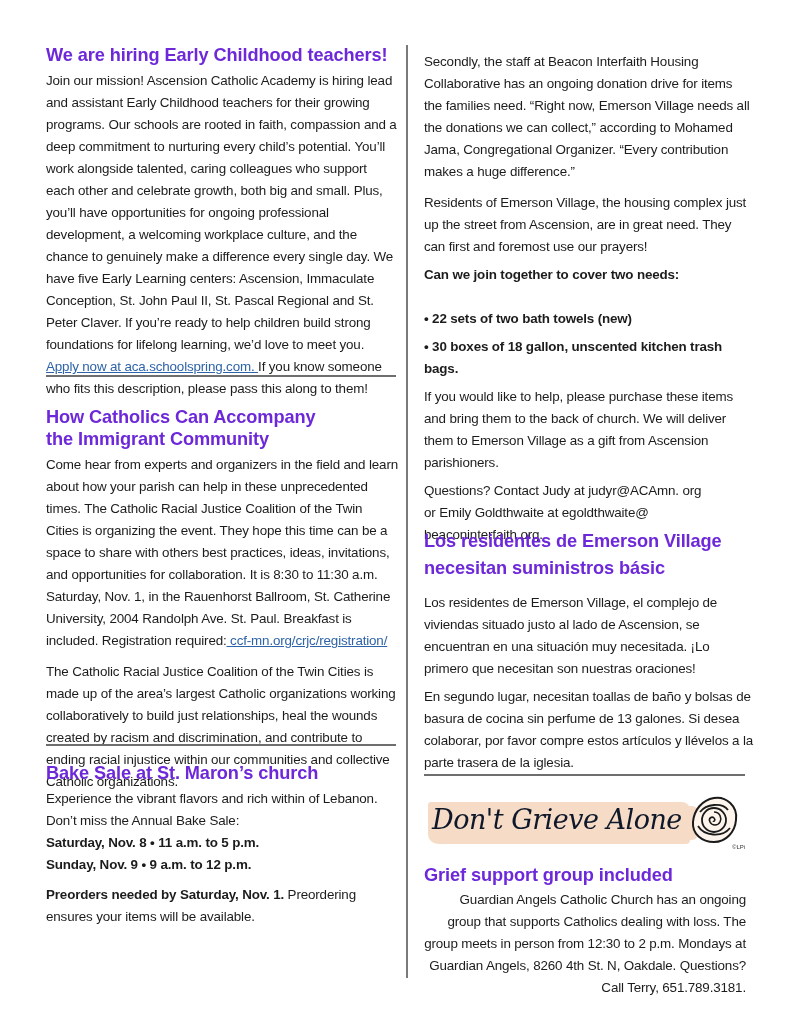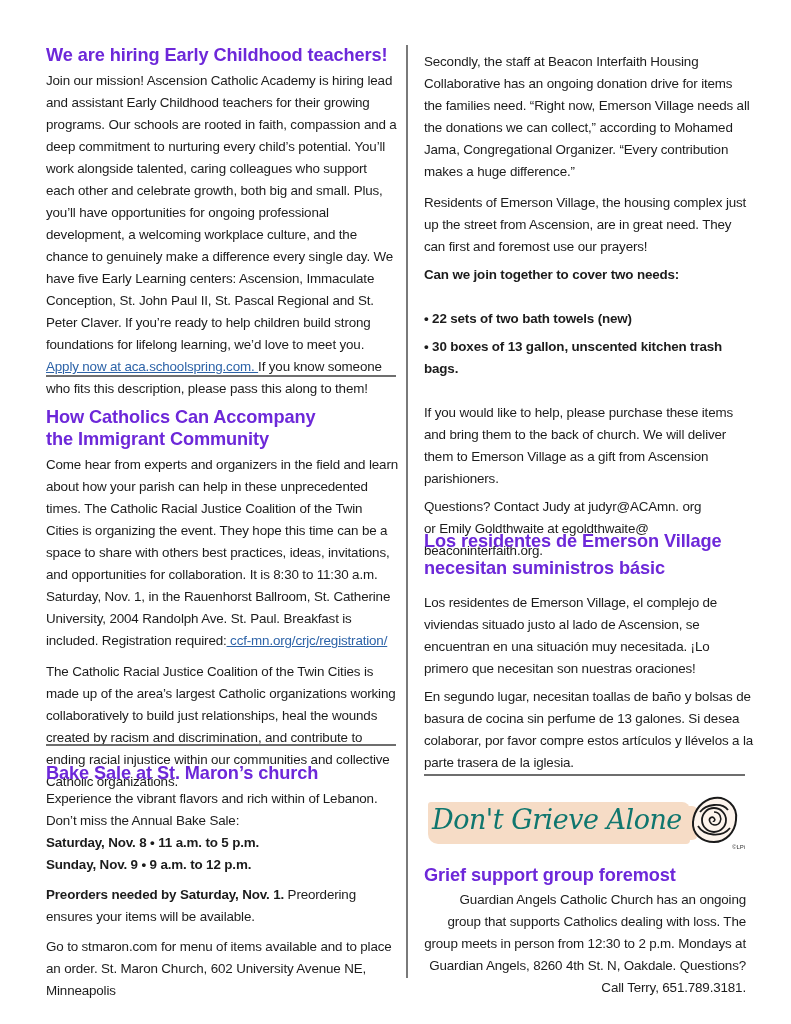--- a/index.html
+++ b/index.html
@@ -17,21 +17,21 @@
   p { font-size: 13.4px; line-height: 22px; color: #1c1c1c; letter-spacing: -0.15px; }
   p + p { margin-top: 6px; }
   .b { font-weight: bold; }
   a.link { color: #2d63a8; text-decoration: underline; }
 
   .hr { position: absolute; height: 1.5px; background: #6e6e6e; }
 
   .banner { position: absolute; left: 0; top: 790px; width: 320px; height: 62px; }
   .brush { position: absolute; left: 4px; top: 12px; width: 262px; height: 42px; background: #f6dcc6; border-radius: 3px 8px 4px 10px; }
   .brush::after { content: ""; position: absolute; right: -8px; top: 4px; width: 30px; height: 34px; background: #f6dcc6; border-radius: 6px; }
-  .script { position: absolute; left: 8px; top: 14px; font-family: "DejaVu Serif", serif; font-style: italic; font-size: 27px; color: #0f766e; letter-spacing: -0.5px; }
+  .script { position: absolute; left: 8px; top: 14px; font-family: "DejaVu Serif", serif; font-style: italic; font-size: 27px; color: #0f172a; letter-spacing: -0.5px; }
   .rose { position: absolute; left: 262px; top: 2px; width: 56px; height: 56px; }
   .lpi { position: absolute; left: 308px; top: 54px; font-size: 6px; color: #333; }
 </style>
 </head>
 <body>
 
 <div class="vsep"></div>
 
 <div class="col col-left">
 
@@ -51,33 +51,32 @@
   <div class="hr" style="left:0; top:744px; width:350px;"></div>
 
   <section class="article" style="top:762px;">
     <h2>Bake Sale at St. Maron’s church</h2>
     <p style="margin-top:4px;">
       <span>Experience the vibrant flavors and rich within of Lebanon. Don’t miss the Annual Bake Sale:</span><br>
       <span class="b">Saturday, Nov. 8 • 11 a.m. to 5 p.m.</span><br>
       <span class="b">Sunday, Nov. 9 • 9 a.m. to 12 p.m.</span>
     </p>
     <p style="margin-top:8px;"><span class="b">Preorders needed by Saturday, Nov. 1.</span><span> Preordering ensures your items will be available.</span></p>
-    <p style="margin-top:8px;">Go to stmaron.com for menu of items available and to place an order. St. Maron Church, 602 University Avenue NE, Minneapolis</p>
   </section>
 </div>
 
 <div class="col col-right">
 
   <section class="article" style="top:44px;">
     <p style="margin-top:7px;">Secondly, the staff at Beacon Interfaith Housing Collaborative has an ongoing donation drive for items the families need. “Right now, Emerson Village needs all the donations we can collect,” according to Mohamed Jama, Congregational Organizer. “Every contribution makes a huge difference.”</p>
     <p style="margin-top:9px;">Residents of Emerson Village, the housing complex just up the street from Ascension, are in great need. They can first and foremost use our prayers!</p>
     <p class="b" style="margin-top:6px;">Can we join together to cover two needs:</p>
     <p class="b" style="margin-top:22px;">• 22 sets of two bath towels (new)</p>
-    <p class="b" style="margin-top:6px;">• 30 boxes of 13 gallon, unscented kitchen trash bags.</p>
-    <p style="margin-top:22px;">If you would like to help, please purchase these items and bring them to the back of church. We will deliver them to Emerson Village as a gift from Ascension parishioners.</p>
+    <p class="b" style="margin-top:6px;">• 30 boxes of 18 gallon, unscented kitchen trash bags.</p>
+    <p style="margin-top:6px;">If you would like to help, please purchase these items and bring them to the back of church. We will deliver them to Emerson Village as a gift from Ascension parishioners.</p>
     <p style="margin-top:6px; width:290px;">Questions? Contact Judy at judyr@ACAmn. org or Emily Goldthwaite at egoldthwaite@ beaconinterfaith.org.</p>
   </section>
 
   <section class="article" style="top:528px;">
     <h2 style="line-height:27px; width:320px;">Los residentes de Emerson Village necesitan suministros básic</h2>
     <p style="margin-top:10px;">Los residentes de Emerson Village, el complejo de viviendas situado justo al lado de Ascension, se encuentran en una situación muy necesitada. ¡Lo primero que necesitan son nuestras oraciones!</p>
     <p style="margin-top:6px;">En segundo lugar, necesitan toallas de baño y bolsas de basura de cocina sin perfume de 13 galones. Si desea colaborar, por favor compre estos artículos y llévelos a la parte trasera de la iglesia.</p>
   </section>
 
   <div class="hr" style="left:0; top:774px; width:321px;"></div>
@@ -89,16 +88,16 @@
       <path d="M28 6 C40 4 52 14 50 28 C49 40 40 50 28 50 C16 50 6 42 7 30 C8 18 16 8 28 6 Z" fill="#fdf4ec" stroke="#1a1a1a" stroke-width="2"></path>
       <path d="M14 20 C20 12 36 10 42 18" fill="none" stroke="#1a1a1a" stroke-width="1.8"></path>
       <path d="M12 34 C18 44 36 46 44 36" fill="none" stroke="#1a1a1a" stroke-width="1.8"></path>
       <circle cx="28" cy="28" r="12" fill="none" stroke="#1a1a1a" stroke-width="1.8"></circle>
       <path d="M28 20 C34 20 36 26 34 30 C32 34 26 34 24 30 C22 26 26 24 28 26 C30 28 28 30 27 29" fill="none" stroke="#1a1a1a" stroke-width="1.6"></path>
     </svg>
     <div class="lpi">©LPi</div>
   </div>
 
   <section class="article" style="top:864px;">
-    <h2>Grief support group foremost</h2>
+    <h2>Grief support group included</h2>
     <p style="margin-top:3px; width:322px;text-align:right;">Guardian Angels Catholic Church has an ongoing group that supports Catholics dealing with loss. The group meets in person from 12:30 to 2 p.m. Mondays at Guardian Angels, 8260 4th St. N, Oakdale. Questions? Call Terry, 651.789.3181.</p>
   </section>
 </div>
 
 </body></html>

